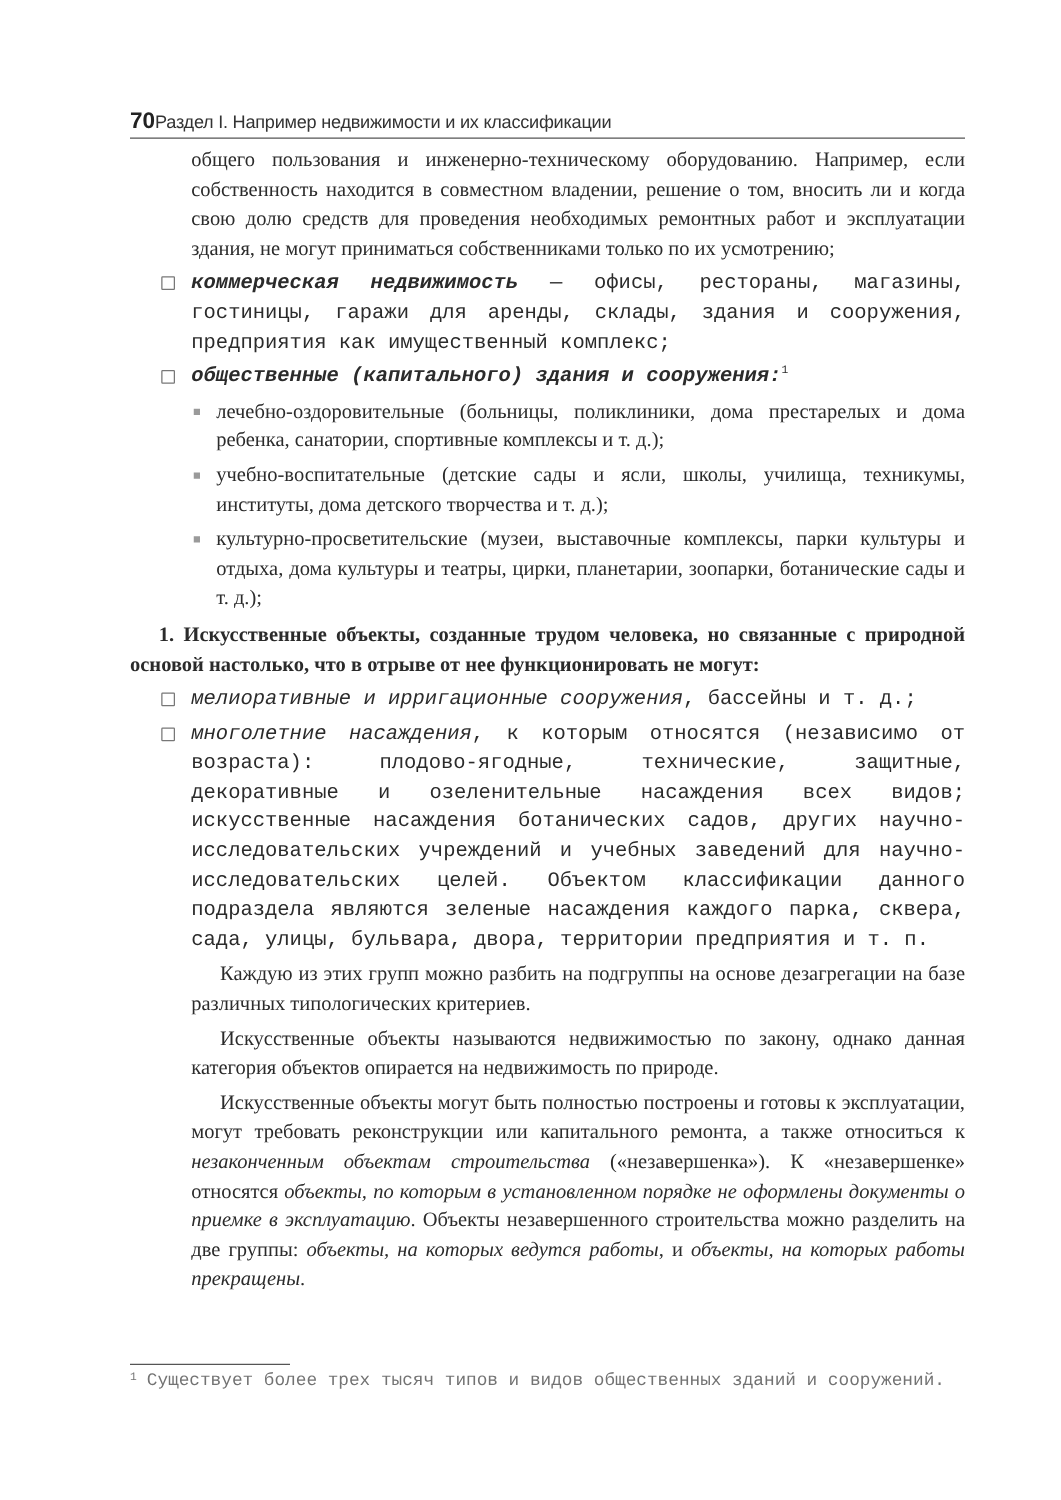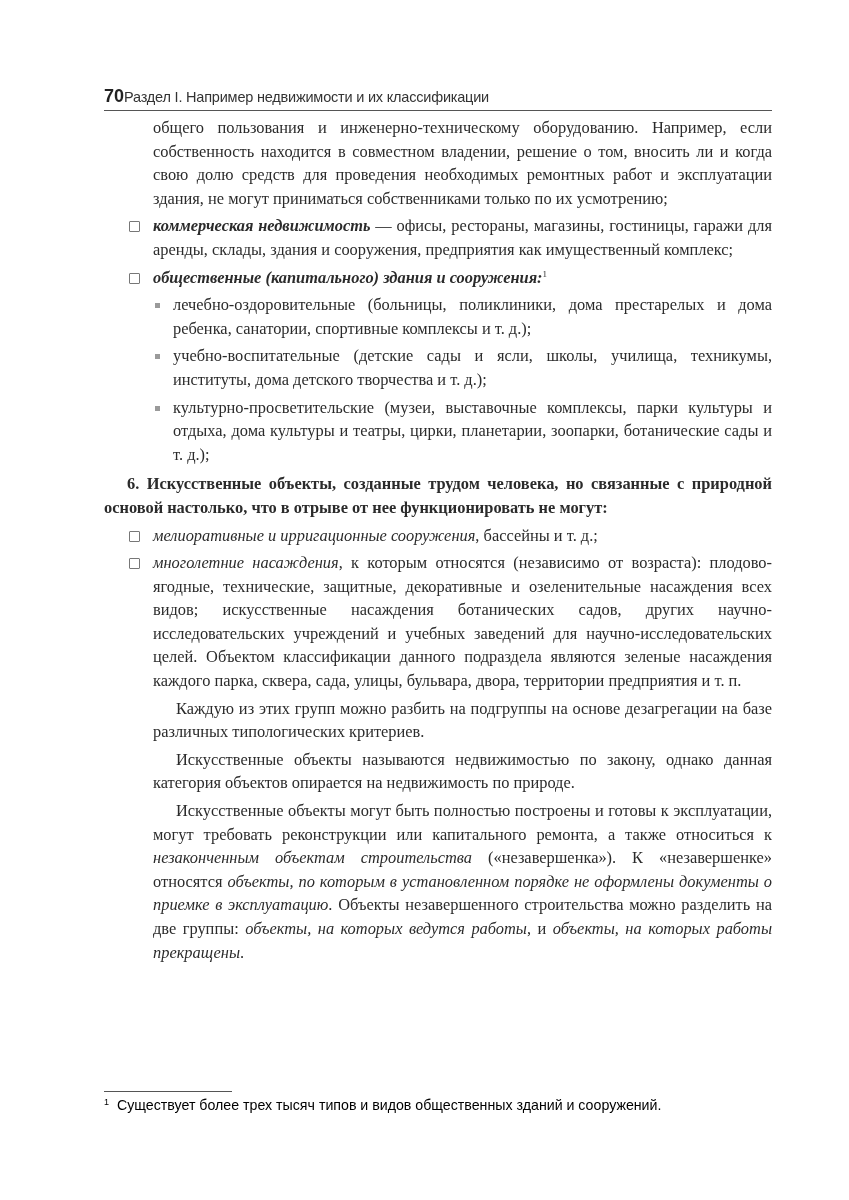--- a/index.html
+++ b/index.html
@@ -5,30 +5,30 @@
   html, body { margin: 0; padding: 0; background: #ffffff; }
   body { width: 849px; height: 1200px; position: relative; overflow: hidden; color: #2b2b2b; }
   .page { position: absolute; left: 104px; top: 86px; width: 668px; }
   .header { display: flex; align-items: baseline; border-bottom: 1.5px solid #555; padding-bottom: 2px; height: 22px; }
   .page-num { font-family: "Liberation Sans", sans-serif; font-weight: bold; font-size: 18px; color: #222; }
   .running-head { font-family: "Liberation Sans", sans-serif; font-size: 14.5px; color: #333; letter-spacing: -0.2px; }
   .content { font-family: "Liberation Serif", serif; font-size: 16.4px; line-height: 23.6px; text-align: justify; margin-top: 5px; }
   .p { margin: 0; }
   .cont { padding-left: 49px; }
   .indent { padding-left: 49px; text-indent: 23px; margin-top: 4px; }
-  .item { position: relative; padding-left: 49px; margin-top: 4px; }
+  .item { position: relative; padding-left: 49px; margin-top: 4px; font-family: Liberation Mono, monospace; }
   .box { position: absolute; left: 25px; top: 7px; width: 9px; height: 9px; border: 1.4px solid #777; border-radius: 1px; }
   .sub { position: relative; padding-left: 69px; margin-top: 4px; }
   .sq { position: absolute; left: 51px; top: 10px; width: 5px; height: 5px; background: #9a9a9a; }
   .bi { font-weight: bold; font-style: italic; }
   .i { font-style: italic; }
   sup { font-size: 9px; line-height: 0; }
   .heading { font-weight: bold; text-indent: 23px; margin-top: 6px; }
   .footnote-rule { position: absolute; left: 104px; top: 1091px; width: 128px; border-top: 1px solid #555; }
-  .footnote { position: absolute; left: 104px; top: 1097px; width: 668px; font-family: Liberation Sans, sans-serif; font-size: 14.2px; color: #000000; }
+  .footnote { position: absolute; left: 104px; top: 1097px; width: 668px; font-family: Liberation Mono, monospace; font-size: 14.2px; color: #737373; }
   .fn-mark { font-size: 9px; vertical-align: top; margin-right: 8px; }
 </style>
 </head>
 <body>
 
 <div class="page">
   <div class="header">
     <span class="page-num">70</span>
     <span class="running-head">Раздел I. Например недвижимости и их классификации</span>
   </div>
@@ -52,21 +52,21 @@
     </div>
     <div class="sub">
       <span class="sq"></span>
       <span>учебно-воспитательные (детские сады и ясли, школы, училища, техникумы, институты, дома детского творчества и т. д.);</span>
     </div>
     <div class="sub">
       <span class="sq"></span>
       <span>культурно-просветительские (музеи, выставочные комплексы, парки культуры и отдыха, дома культуры и театры, цирки, планетарии, зоопарки, ботанические сады и т. д.);</span>
     </div>
 
-    <p class="p heading">6. Искусственные объекты, созданные трудом человека, но связанные с природной основой настолько, что в отрыве от нее функционировать не могут:</p>
+    <p class="p heading">1. Искусственные объекты, созданные трудом человека, но связанные с природной основой настолько, что в отрыве от нее функционировать не могут:</p>
 
     <div class="item">
       <span class="box"></span>
       <span class="i">мелиоративные и ирригационные сооружения</span><span>, бассейны и т. д.;</span>
     </div>
 
     <div class="item">
       <span class="box"></span>
       <span class="i">многолетние насаждения</span><span>, к которым относятся (независимо от возраста): плодово-ягодные, технические, защитные, декоративные и озеленительные насаждения всех видов; искусственные насаждения ботанических садов, других научно-исследовательских учреждений и учебных заведений для научно-исследовательских целей. Объектом классификации данного подраздела являются зеленые насаждения каждого парка, сквера, сада, улицы, бульвара, двора, территории предприятия и т. п.</span>
     </div>

